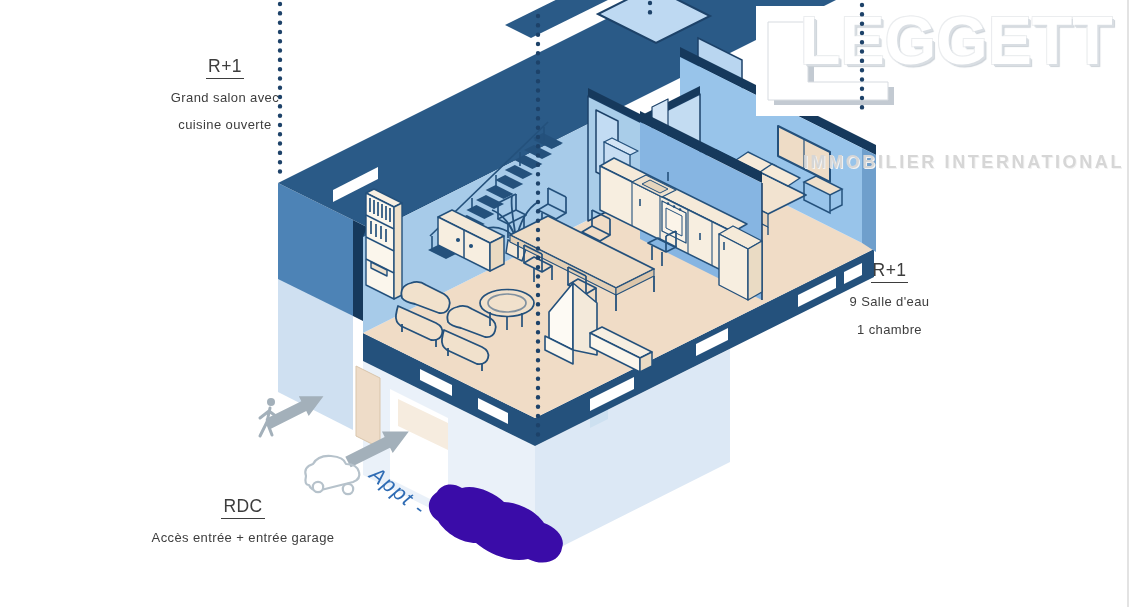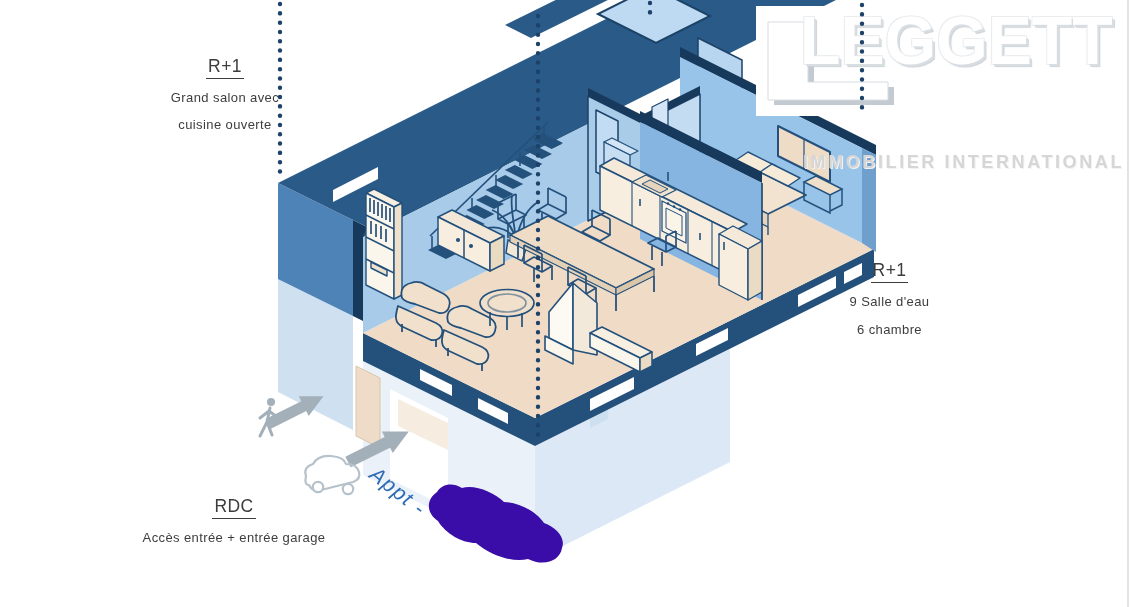--- a/index.html
+++ b/index.html
@@ -343,24 +343,24 @@
 
   <div class="anno" style="left:135px;top:56px;width:180px;">
     <div><span class="title">R+1</span></div>
     <div class="line">Grand salon avec</div>
     <div class="line">cuisine ouverte</div>
   </div>
 
   <div class="anno anno-right" style="left:812px;top:260px;width:155px;">
     <div><span class="title">R+1</span></div>
     <div class="line">9 Salle d'eau</div>
-    <div class="line">6 chambre</div>
+    <div class="line">1 chambre</div>
   </div>
 
-  <div class="anno" style="left:109px;top:496px;width:250px;">
+  <div class="anno" style="left:118px;top:496px;width:250px;">
     <div><span class="title">RDC</span></div>
     <div class="line">Accès entrée + entrée garage</div>
   </div>
 
   <div class="note">Appt -</div>
 
   <div class="right-border"></div>
 </div>
 
 </body></html>

